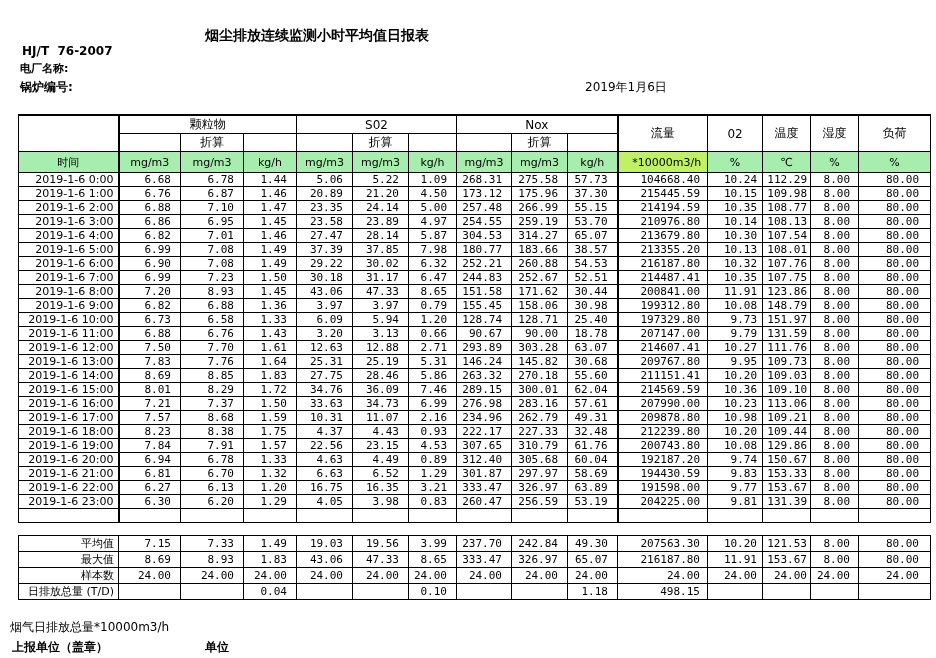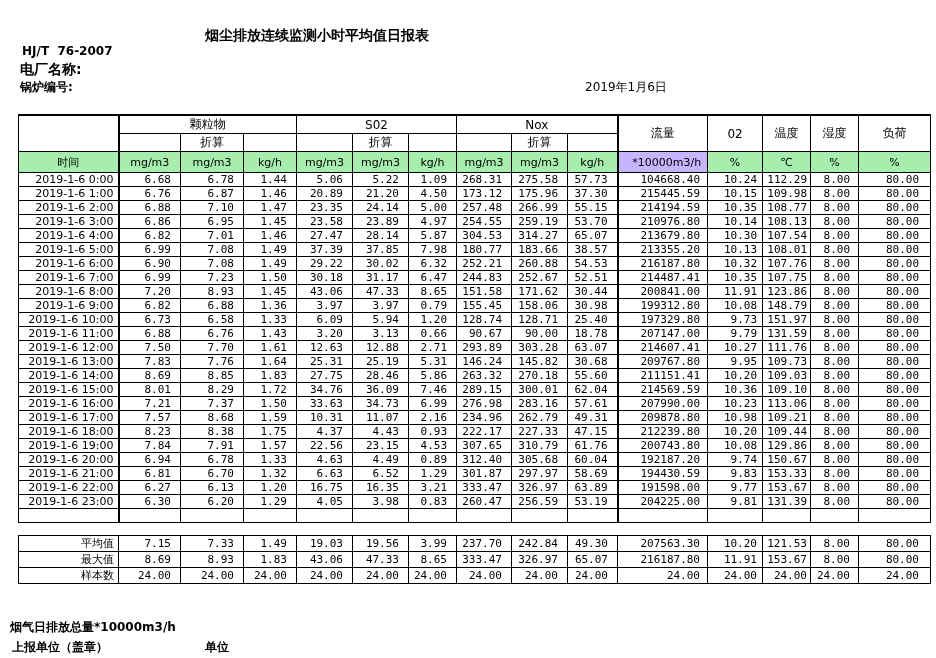--- a/index.html
+++ b/index.html
@@ -2,21 +2,21 @@
 <html><head>
 <meta charset="utf-8">
 <style>
   html,body{margin:0;padding:0;}
   body{
     width:936px;height:658px;position:relative;background:#fff;color:#000;
     font-family:"DejaVu Sans",sans-serif;overflow:hidden;
   }
   .std{position:absolute;left:22px;top:8px;font-weight:bold;font-size:12px;white-space:pre;margin-top:36px;}
   .title{position:absolute;left:205px;top:27px;font-weight:bold;font-size:14px;}
-  .plant{position:absolute;left:20px;top:61px;font-weight:bold;font-size:14px;}
+  .plant{position:absolute;left:20px;top:61px;font-weight:bold;font-size:11px;}
   .boiler{position:absolute;left:20px;top:79px;font-weight:bold;font-size:12px;}
   .date{position:absolute;left:585px;top:79px;font-size:12px;}
   .tables{position:absolute;left:18px;top:114px;}
 
   table{border-collapse:collapse;table-layout:fixed;width:912px;}
   td,th{border:1px solid #000;overflow:hidden;white-space:nowrap;padding:0;}
   #main-table{border-top:2px solid #000;}
   thead th{font-weight:normal;font-size:12px;text-align:center;height:14px;}
   tr.green td{font-size:11px;text-align:center;height:20px;}
   .thick-r{border-right:2px solid #000;}
@@ -31,21 +31,21 @@
   tbody td:nth-child(12){padding-right:5px;}
   tbody td:nth-child(13){padding-right:3px;}
   tbody td:nth-child(14){padding-right:8px;text-align:right;}
   tbody td:nth-child(15){padding-right:11px;}
   #main-table tbody td:nth-child(1){border-right-width:2px;}
   #main-table tbody td:nth-child(11){border-left-width:2px;}
   #summary-table{margin-top:12px;}
   #summary-table .lbl{font-weight:normal;text-align:right;}
   td.left{text-align:left;padding-left:2px;padding-right:0;}
 
-  .flue{position:absolute;left:10px;top:619px;font-weight:bold;font-size:12px;}
+  .flue{position:absolute;left:10px;top:619px;font-weight:normal;font-size:12px;}
   .report-unit{position:absolute;left:12px;top:639px;font-weight:bold;font-size:12px;font-family:Liberation Mono, monospace;}
   .unit2{position:absolute;left:205px;top:639px;font-weight:bold;font-size:12px;}
 </style>
 </head>
 <body>
 
 <div class="std">HJ/T  76-2007</div>
 <div class="title">烟尘排放连续监测小时平均值日报表</div>
 <div class="plant">电厂名称:</div>
 <div class="boiler">锅炉编号:</div>
@@ -97,21 +97,21 @@
         <td class="thick-r" style="background: rgb(167, 237, 173);">时间</td>
         <td style="background: rgb(167, 237, 173);">mg/m3</td>
         <td style="background: rgb(167, 237, 173);">mg/m3</td>
         <td style="background: rgb(167, 237, 173);">kg/h</td>
         <td style="background: rgb(167, 237, 173);">mg/m3</td>
         <td style="background: rgb(167, 237, 173);">mg/m3</td>
         <td style="background: rgb(167, 237, 173);">kg/h</td>
         <td style="background: rgb(167, 237, 173);">mg/m3</td>
         <td style="background: rgb(167, 237, 173);">mg/m3</td>
         <td style="background: rgb(167, 237, 173);">kg/h</td>
-        <td class="thick-l" style="background: #c4b5fd; padding-left: 8px;">*10000m3/h</td>
+        <td class="thick-l" style="background: #bef264; padding-left: 8px;">*10000m3/h</td>
         <td style="background: rgb(167, 237, 173);">%</td>
         <td style="background: rgb(167, 237, 173);">℃</td>
         <td style="background: rgb(167, 237, 173);">%</td>
         <td style="background: rgb(167, 237, 173);">%</td>
       </tr>
     </thead>
     <tbody id="main-rows">
         <tr>
           <td class="lbl">2019-1-6 0:00</td>
           <td>6.68</td>
@@ -421,21 +421,21 @@
         <tr>
           <td class="lbl">2019-1-6 18:00</td>
           <td>8.23</td>
           <td>8.38</td>
           <td>1.75</td>
           <td>4.37</td>
           <td>4.43</td>
           <td>0.93</td>
           <td>222.17</td>
           <td>227.33</td>
-          <td>47.15</td>
+          <td>32.48</td>
           <td>212239.80</td>
           <td>10.20</td>
           <td>109.44</td>
           <td>8.00</td>
           <td>80.00</td>
         </tr>
         <tr>
           <td class="lbl">2019-1-6 19:00</td>
           <td>7.84</td>
           <td>7.91</td>
@@ -603,19 +603,36 @@
           <td>24.00</td>
           <td>24.00</td>
           <td>24.00</td>
           <td>24.00</td>
           <td>24.00</td>
           <td>24.00</td>
           <td>24.00</td>
           <td>24.00</td>
           <td>24.00</td>
         </tr>
+        <tr>
+          <td class="lbl left">日排放总量 (T/D)</td>
+          <td></td>
+          <td></td>
+          <td>0.04</td>
+          <td></td>
+          <td></td>
+          <td>0.10</td>
+          <td></td>
+          <td></td>
+          <td>1.18</td>
+          <td>498.15</td>
+          <td></td>
+          <td></td>
+          <td></td>
+          <td></td>
+        </tr>
       </tbody>
   </table>
 </div>
 
 <div class="flue">烟气日排放总量*10000m3/h</div>
 <div class="report-unit">上报单位（盖章）</div>
 <div class="unit2">单位</div>
 
 </body></html>

